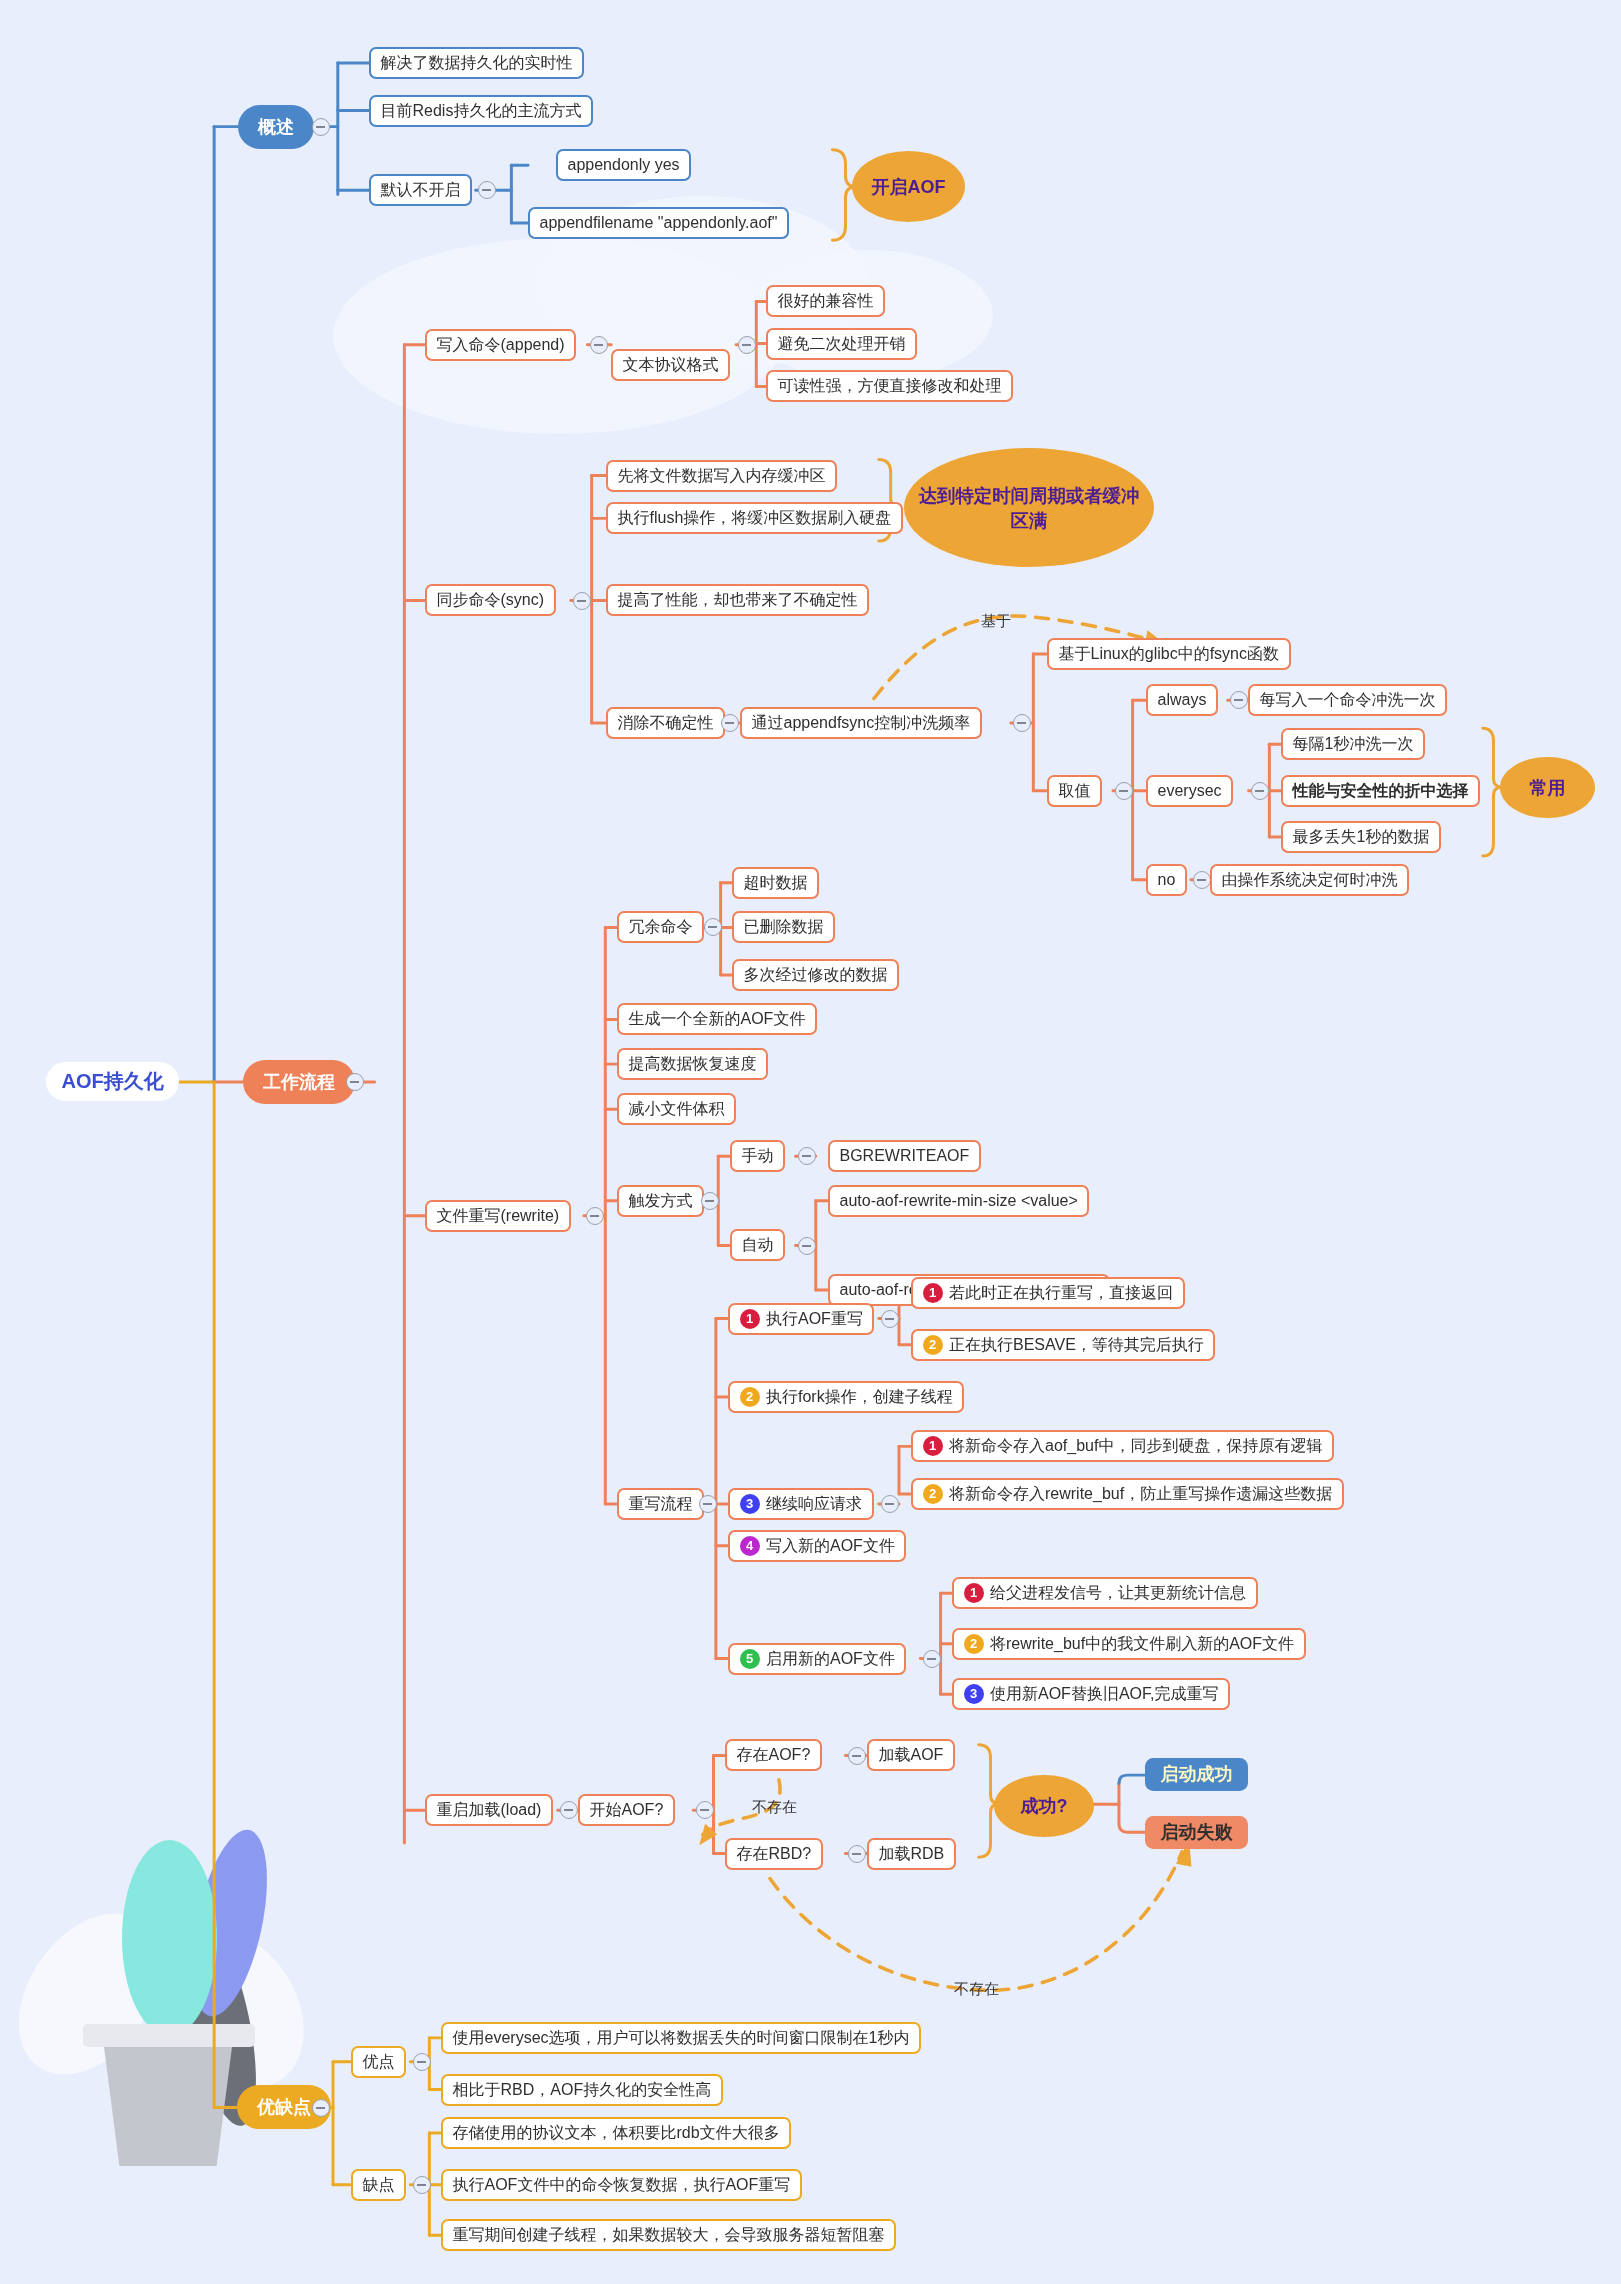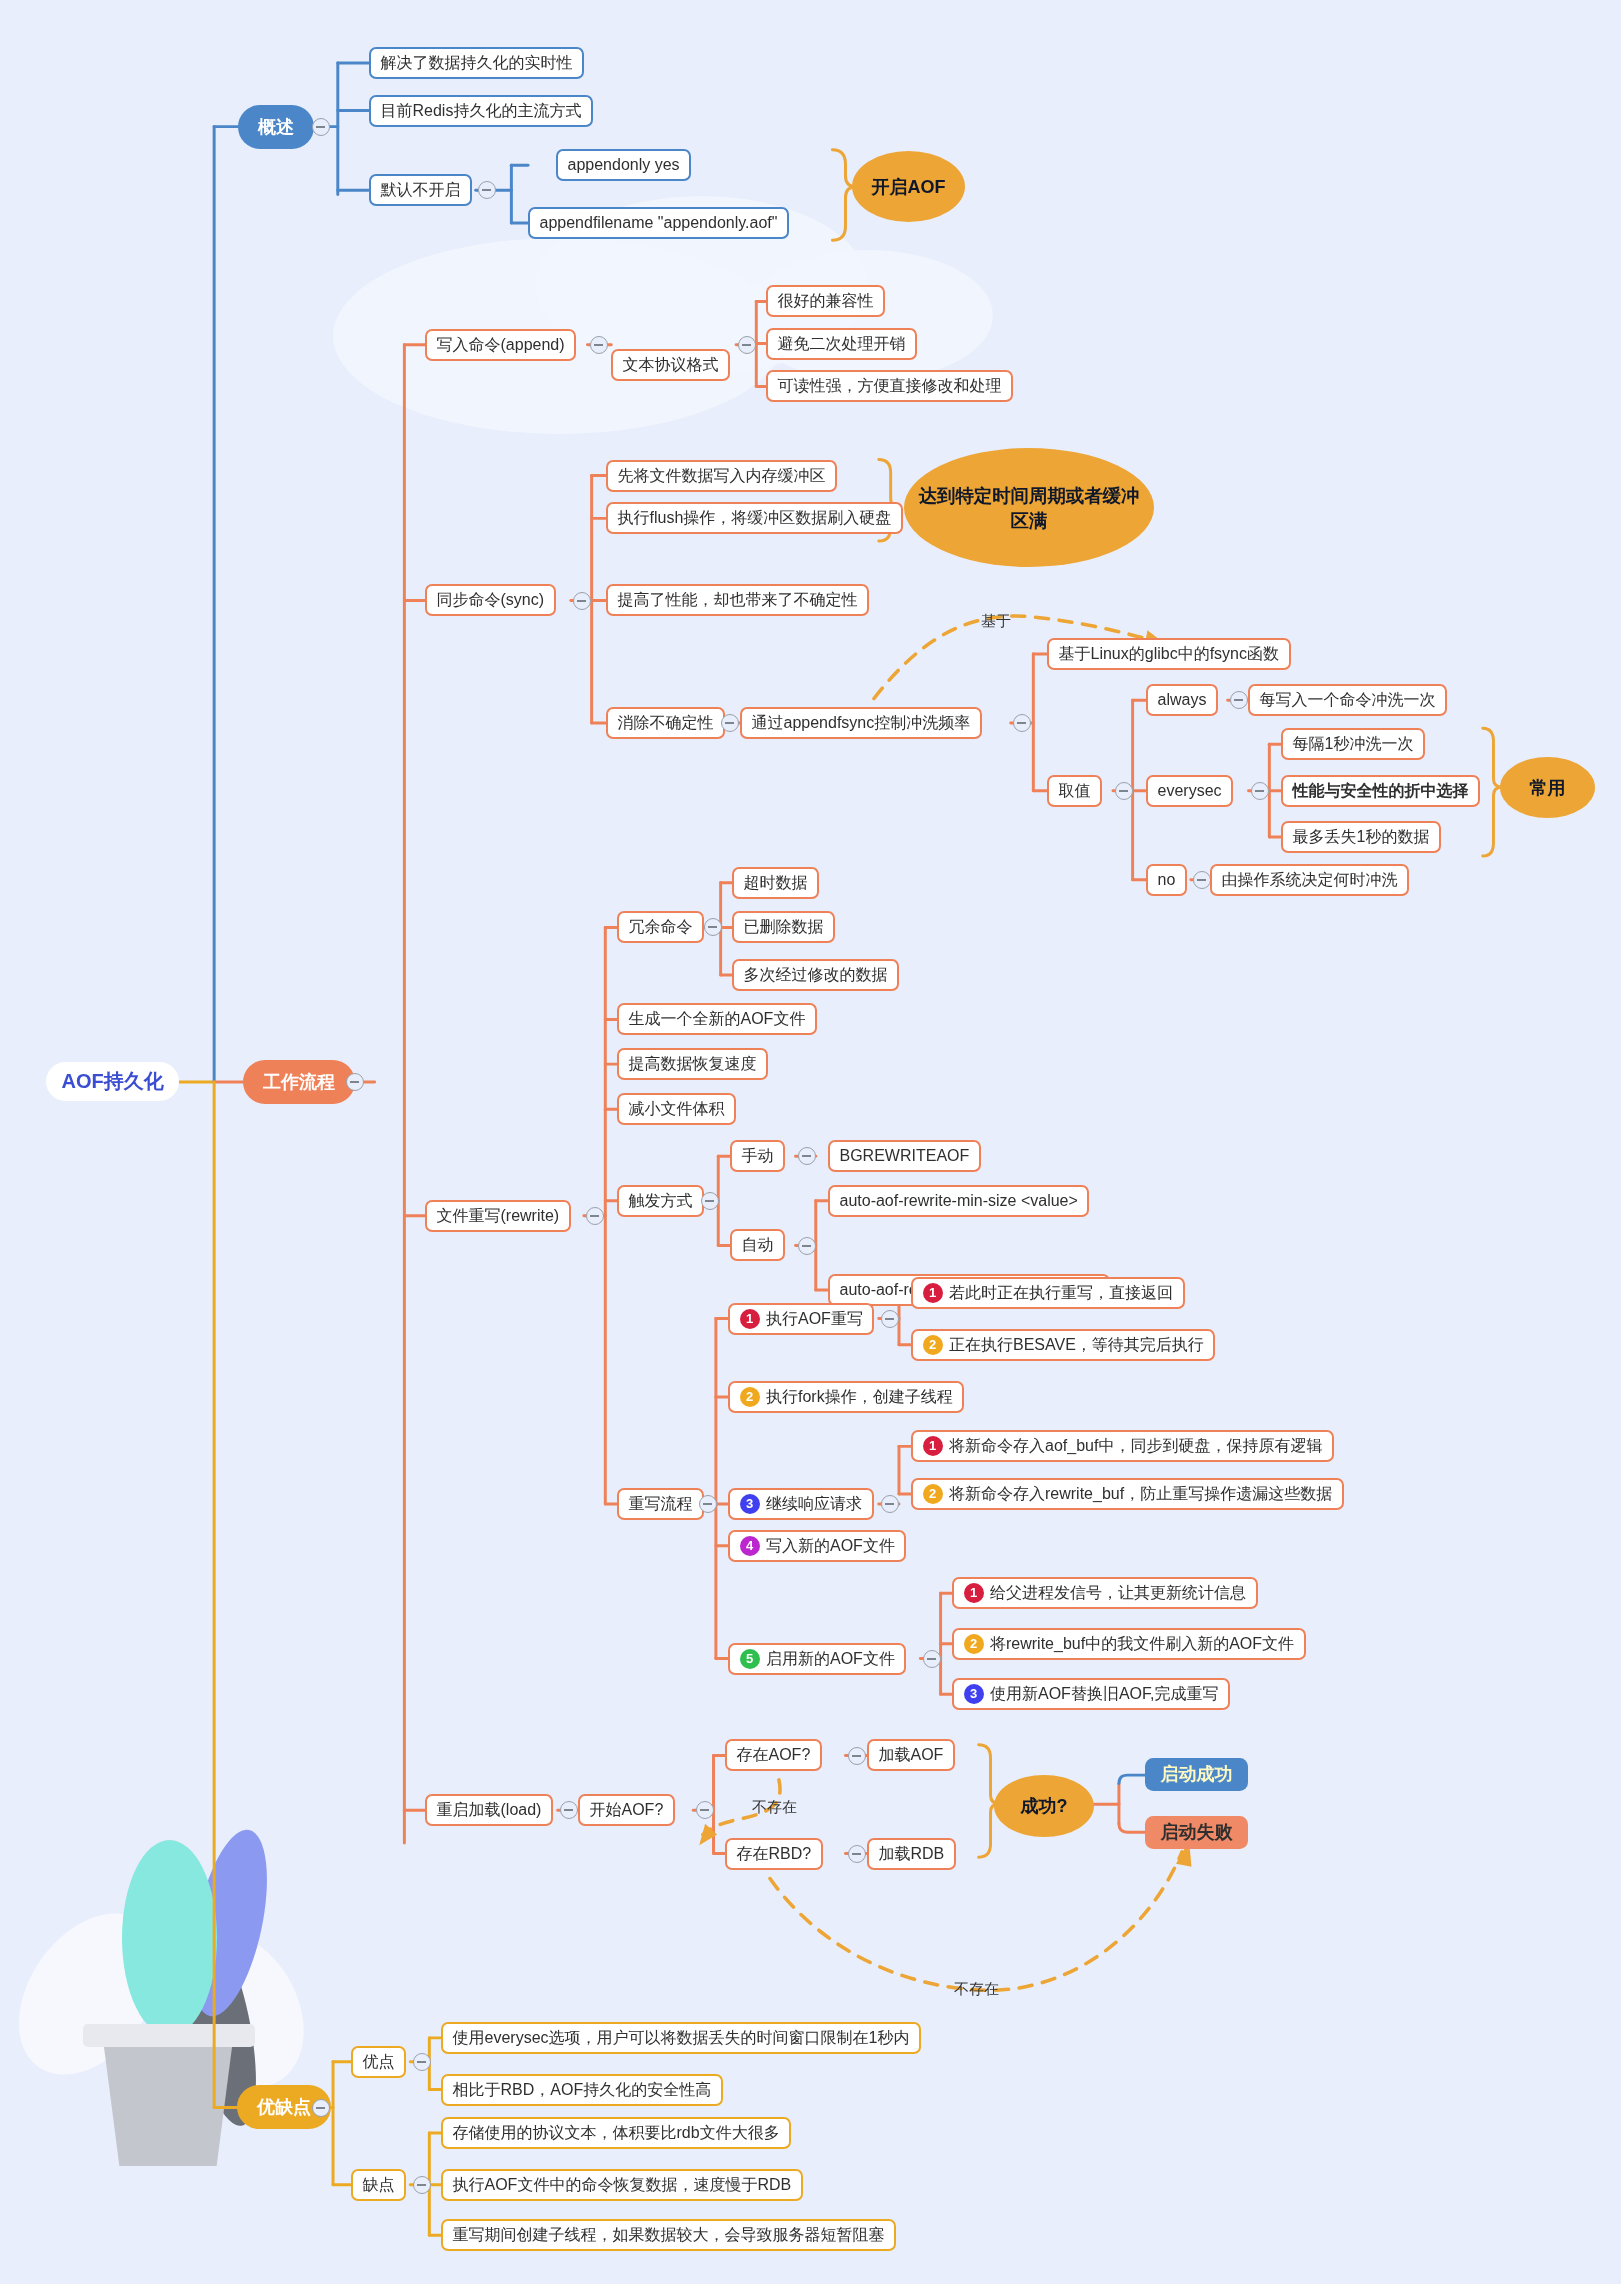--- a/index.html
+++ b/index.html
@@ -60,21 +60,21 @@
     background:#4a86c8; border:none; color:#fef9c3; font-weight:bold;
     border-radius:8.3px; height:33px; padding:0 15.5px; justify-content:center; font-size:18px;
   }
   .node.chip-salmon {
     background:#f08a66; border:none; color:#2f2f2f; font-weight:bold;
     border-radius:8.3px; height:33px; padding:0 15.5px; justify-content:center; font-size:18px;
   }
   
   .bubble {
     position:absolute; display:flex; align-items:center; justify-content:center;
-    background:#eda535; color:#0f172a; font-weight:bold; text-align:center;
+    background:#eda535; color:#4c1d95; font-weight:bold; text-align:center;
     border-radius:50%; font-size:18px; padding:0 10.7px;
   }
   .bubble.big { font-size:18.4px; }
 
   
   .toggle {
     position:absolute; width:18px; height:18px; border-radius:50%;
     border:1.5px solid #9aa1ab; background:#e8eefb;
   }
   .toggle::after{
@@ -575,20 +575,20 @@
   </div>
 
   <div class="node amber" style="left:351px;top:2169px;">
     <span>缺点</span>
   </div>
   <div class="toggle" style="left:413px;top:2176px;"></div>
   <div class="node amber" style="left:441px;top:2117px;">
     <span>存储使用的协议文本，体积要比rdb文件大很多</span>
   </div>
   <div class="node amber" style="left:441px;top:2169px;">
-    <span>执行AOF文件中的命令恢复数据，速度慢于RDB</span>
+    <span>执行AOF文件中的命令恢复数据，执行AOF重写</span>
   </div>
   <div class="node amber" style="left:441px;top:2219px;">
     <span>重写期间创建子线程，如果数据较大，会导致服务器短暂阻塞</span>
   </div>
 
 </div>
 
 
 </body></html>

